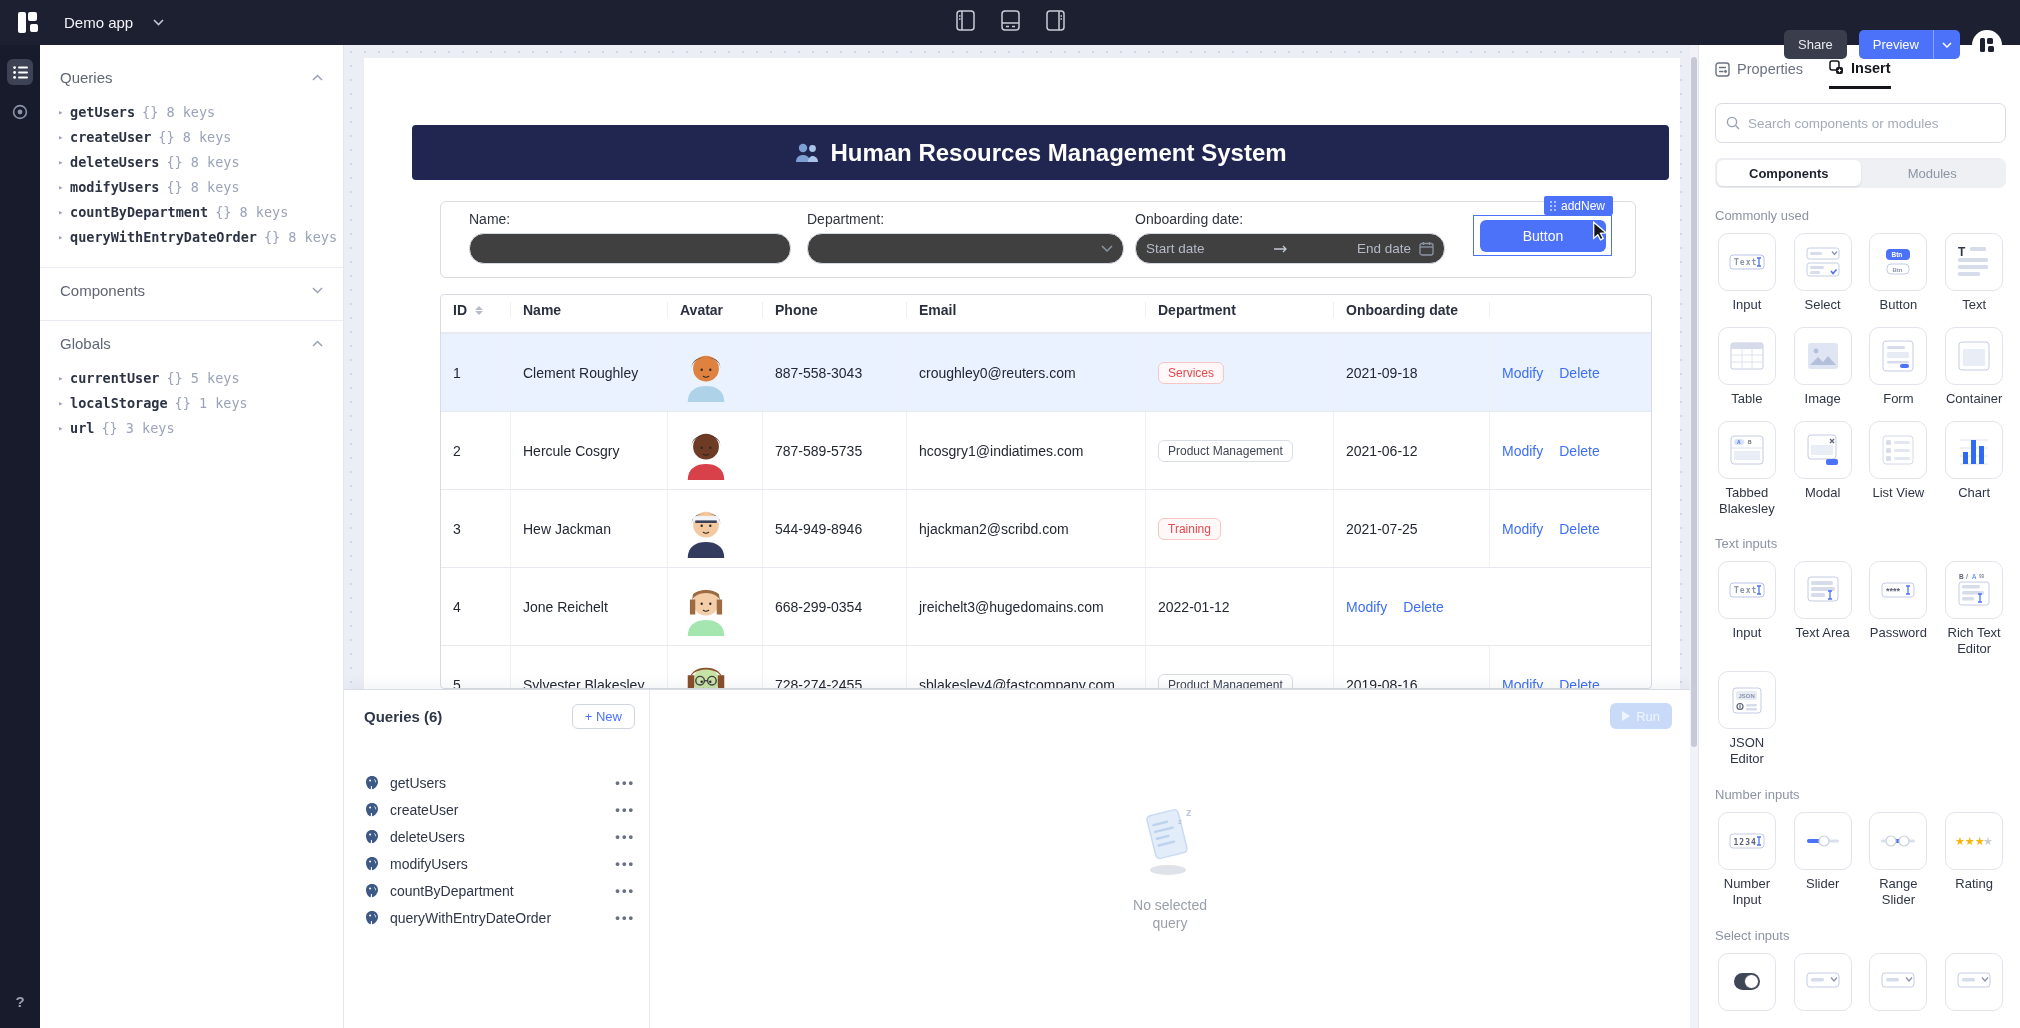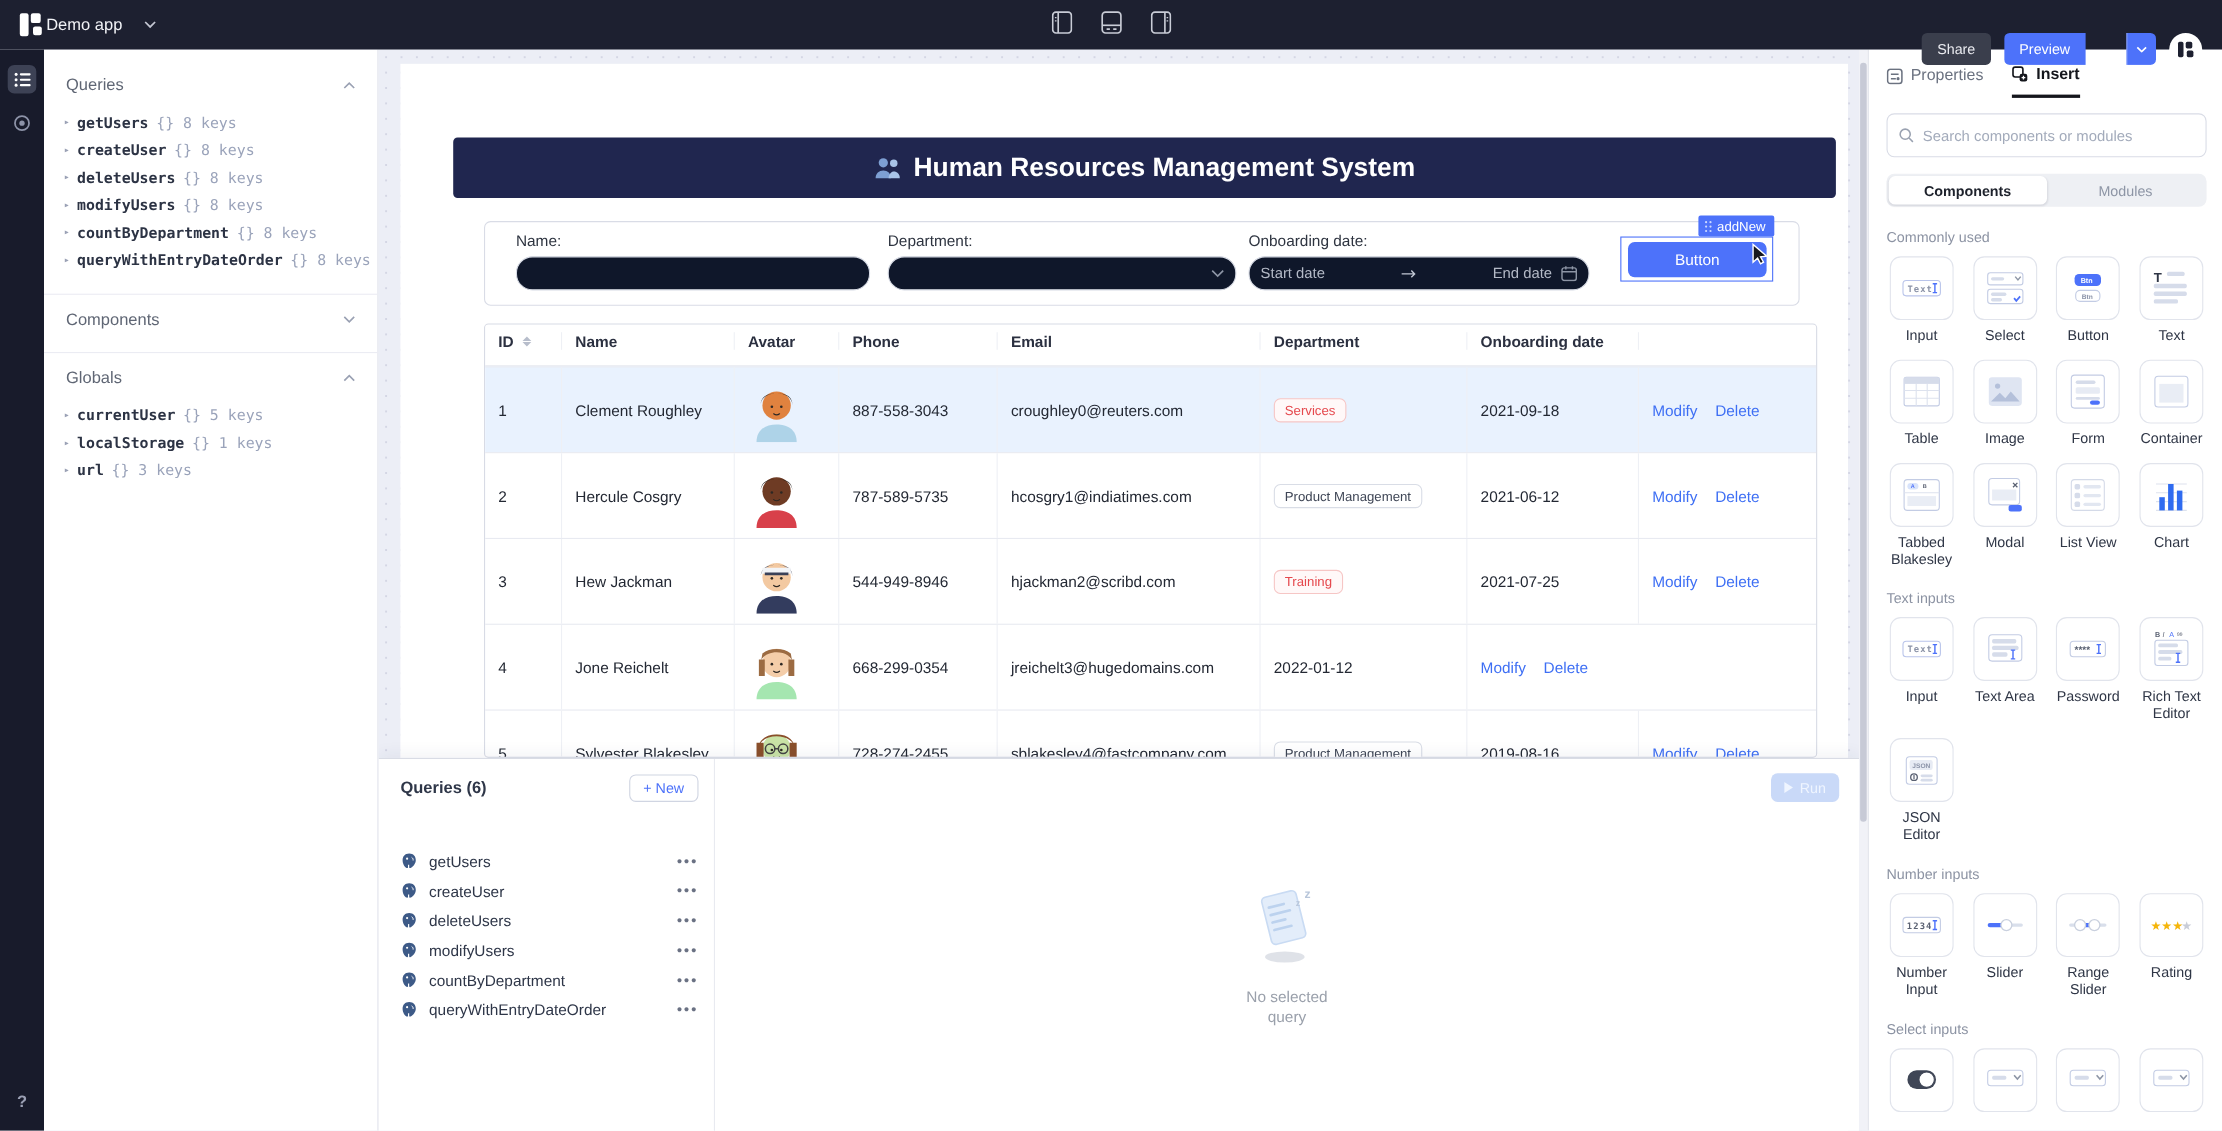--- a/index.html
+++ b/index.html
@@ -4,25 +4,25 @@
 <style>
   * { box-sizing: border-box; margin: 0; padding: 0; }
   html,body { width:2020px; height:1028px; overflow:hidden; }
   body { font-family:"Liberation Sans", sans-serif; background:#e9ebf4; }
   #root { position:relative; width:2020px; height:1028px; overflow:hidden; }
 
   
   .topbar { position:absolute; left:0; top:0; width:2020px; height:45px; background:#1d2030;
             display:flex; align-items:center; color:#fff; z-index:20; }
   .tb-logo { margin-left:15px; display:flex; align-items:center; }
-  .tb-app { display:flex; align-items:center; gap:20px; font-size:15px; color:#f2f3f7; cursor:default; }
+  .tb-app { margin-left:22px; display:flex; align-items:center; gap:20px; font-size:15px; color:#f2f3f7; cursor:default; }
   .tb-center { position:absolute; left:0; right:0; top:0; height:45px; display:flex; align-items:center; justify-content:center; gap:26px; }
   .tb-right { margin-left:auto; display:flex; align-items:center; gap:12px; margin-right:18px; z-index:2;margin-top:44px; }
   .btn-share { background:#3a3e4c; color:#e9eaef; font-size:13px; padding:7px 14px; border-radius:5px; border:none; }
-  .btn-preview { display:flex; align-items:stretch; border-radius:5px; overflow:hidden;gap:37px; }
+  .btn-preview { display:flex; align-items:stretch; border-radius:5px; overflow:hidden; }
   .btn-preview .main { background:#4d72fa; color:#fff; font-size:13px; padding:7px 14px; }
   .btn-preview .caret { background:#4d72fa; border-left:1px solid rgba(255,255,255,.35); display:flex; align-items:center; padding:0 8px; }
   .tb-avatar { width:30px; height:30px; border-radius:50%; background:#fff; display:flex; align-items:center; justify-content:center; }
 
   
   .leftrail { position:absolute; left:0; top:45px; width:40px; height:983px; background:#181b2b;
               display:flex; flex-direction:column; align-items:center; padding-top:14px; z-index:15; }
   .rail-btn { width:26px; height:26px; border-radius:6px; display:flex; align-items:center; justify-content:center; margin-bottom:14px; }
   .rail-btn.active { background:#3d4255; }
   .rail-help { position:absolute; bottom:14px; left:7px; width:26px; height:26px; border-radius:50%;
@@ -42,21 +42,21 @@
 
   
   .canvas { position:absolute; left:344px; top:45px; width:1346px; height:983px; background:#eceef6;
             background-image:radial-gradient(#d4d6e4 1px, transparent 1px); background-size:14px 14px; z-index:1; }
   .app-area { position:absolute; left:20px; top:13px; width:1316px; height:970px; background:#fff; }
   .banner { position:absolute; left:48px; top:67px; width:1257px; height:55px; background:#20264f; border-radius:4px;
             display:flex; align-items:center; justify-content:center; gap:10px; color:#fff; font-size:24px; font-weight:bold; }
   .filter-card { position:absolute; left:76px; top:143px; width:1196px; height:77px; background:#fff;
                  border:1px solid #d9dce6; border-radius:6px; }
   .f-label { position:absolute; top:9px; font-size:14px; color:#2e3440; }
-  .f-input { position:absolute; top:31px; height:31px; border:1px solid #d6dae4; border-radius:15px; background:#0f172a; }
+  .f-input { position:absolute; top:31px; height:31px; border:1px solid #d6dae4; border-radius:15px; background:#404040; }
   .f-select { display:flex; align-items:center; justify-content:flex-end; padding-right:10px; }
   .f-dates { display:flex; align-items:center; padding:0 10px; color:#b4bac7; font-size:13.5px; gap:8px; }
   .f-dates .sp { flex:1; }
 
   .addnew-tag { position:absolute; left:1180px; top:138px; height:19px; background:#4d72fa; color:#fff; font-size:12px;
                 display:flex; align-items:center; gap:5px; padding:0 8px 0 6px; border-radius:2px; z-index:4; }
   .grip { display:inline-grid; grid-template-columns:2px 2px; gap:2px; }
   .grip i { width:2px; height:2px; background:#cdd9ff; border-radius:50%; }
   .widget-sel { position:absolute; left:1109px; top:157px; width:139px; height:41px; border:1px solid #4d72fa; background:#fff; z-index:3; }
   .widget-btn { position:absolute; left:6px; top:4px; width:126px; height:32px; background:#4d72fa; border:none;

